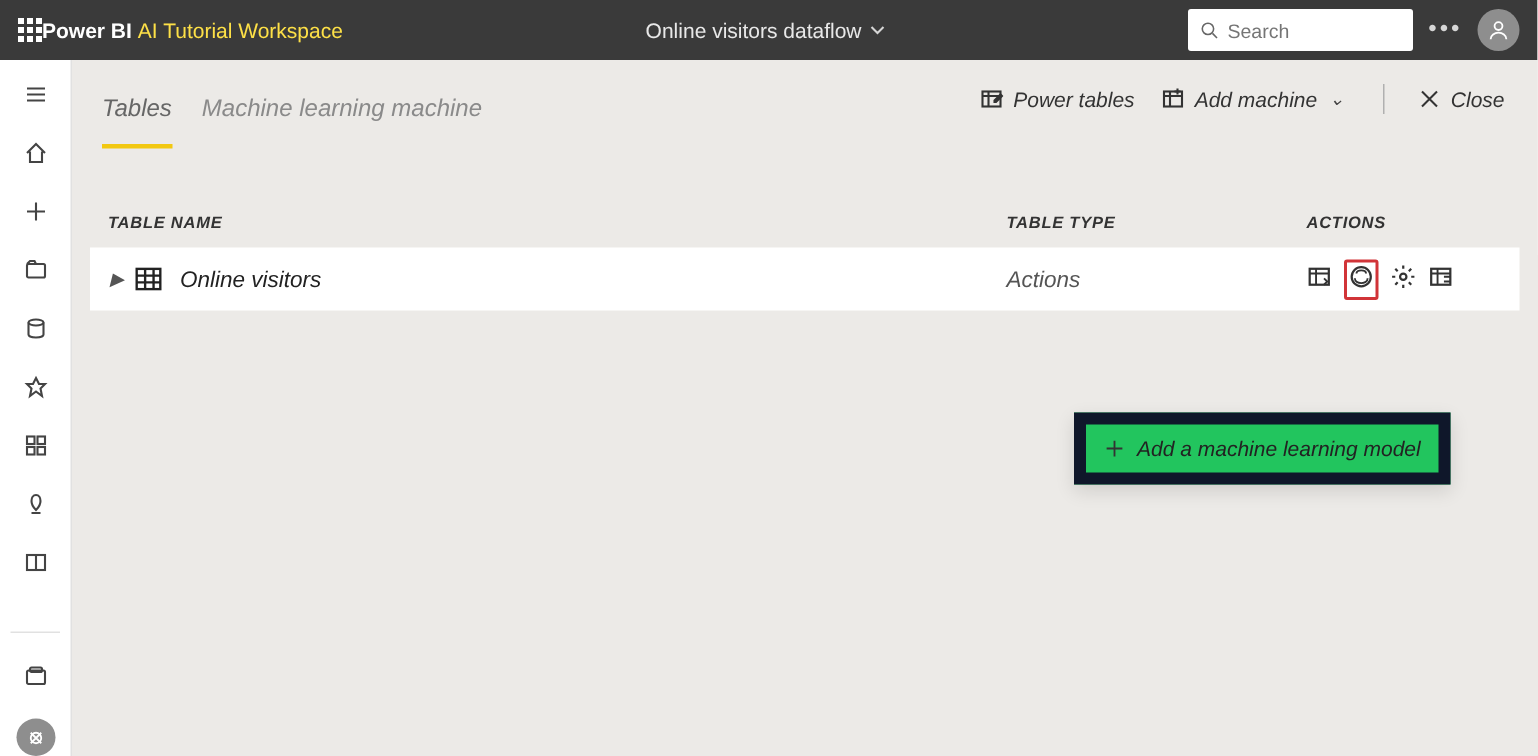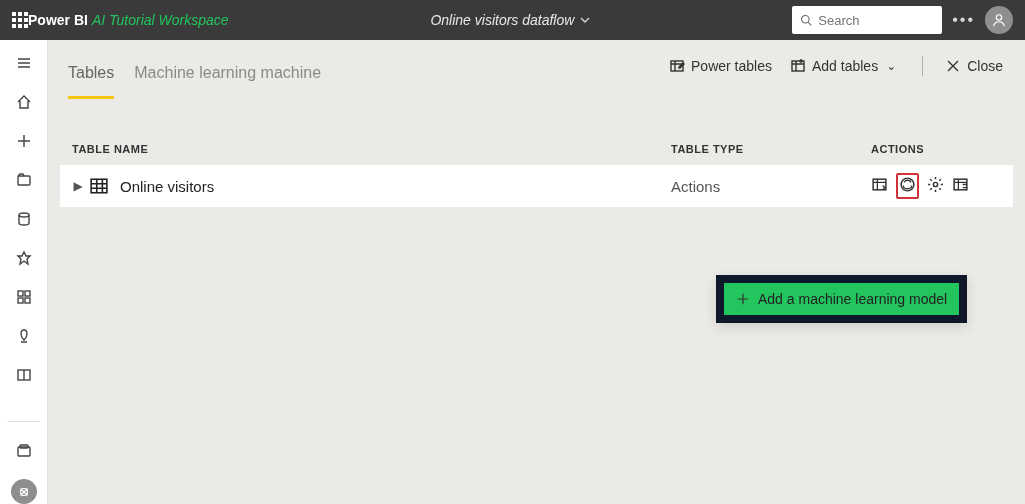--- a/index.html
+++ b/index.html
@@ -10,22 +10,22 @@
     height: 40px;
     background: #3a3a3a;
     color: #fff;
     display: flex;
     align-items: center;
     padding: 0 12px;
   }
   .header .waffle { width: 16px; height: 16px; display:flex; flex-wrap:wrap; gap:2px; }
   .header .waffle span { width:4px; height:4px; background:#fff; }
   .header .app-title { font-weight:600; font-size:14px; }
-  .header .workspace { font-size:14px; color:#22c55e; margin-left:4px;font-style:italic; }
-  .header .center { flex:1; display:flex; justify-content:center; align-items:flex-start;font-style:italic; }
+  .header .workspace { font-size:14px; color:#fde047; margin-left:4px; }
+  .header .center { flex:1; display:flex; justify-content:center; align-items:flex-start; }
   .header .df-name { font-size:14px; color:#e8e8e8; display:flex; align-items:center; gap:6px; cursor:pointer; }
   .header .right { display:flex; align-items:center; gap:10px; }
   .search-box {
     background:#fff; border-radius:2px; height:28px; width:150px;
     display:flex; align-items:center; padding:0 8px; gap:6px; color:#555;
   }
   .search-box input { border:none; outline:none; font-size:13px; width:100%; background:transparent; color:#333; }
   .more-dots { color:#d6d6d6; font-size:16px; letter-spacing:2px; cursor:pointer; }
   .avatar {
     width:28px; height:28px; border-radius:50%; background:#8e8e8e;
@@ -202,21 +202,21 @@
         </svg>
     </div>
     <div class="nav-icon" style="background:#8e8e8e;border-radius:50%;color:#fff;width:26px;height:26px;">
       <svg viewBox="0 0 16 16" width="14" height="14" stroke="#fff">
           <circle cx="8" cy="8" r="4"></circle>
           <path d="M4 4l8 8M12 4l-8 8"></path>
         </svg>
     </div>
   </div>
 
-  <div class="main" style="position:relative;">
+  <div class="main" style="position:relative;font-style:italic;">
     <div class="actionbar">
       <div class="tabs">
         <div class="tab active">Tables</div>
         <div class="tab">Machine learning machine</div>
       </div>
       <div class="topbuttons">
         <div class="btn">
           <svg viewBox="0 0 16 16">
               <rect x="2" y="3" width="12" height="10"></rect>
               <path d="M2 6h12M6 3v10"></path>
@@ -224,21 +224,21 @@
             </svg>
           <span>Power tables</span>
         </div>
         <div class="dropbtn">
           <div class="btn">
             <svg viewBox="0 0 16 16">
                 <rect x="2" y="3" width="12" height="10"></rect>
                 <path d="M2 6h12M6 3v10"></path>
                 <path d="M11 1v4M9 3h4"></path>
               </svg>
-            <span>Add tables</span>
+            <span>Add machine</span>
           </div>
           <span class="chev">⌄</span>
         </div>
         <div class="vdiv"></div>
         <div class="btn">
           <svg viewBox="0 0 16 16">
               <path d="M3 3l10 10M13 3L3 13"></path>
             </svg>
           <span>Close</span>
         </div>

